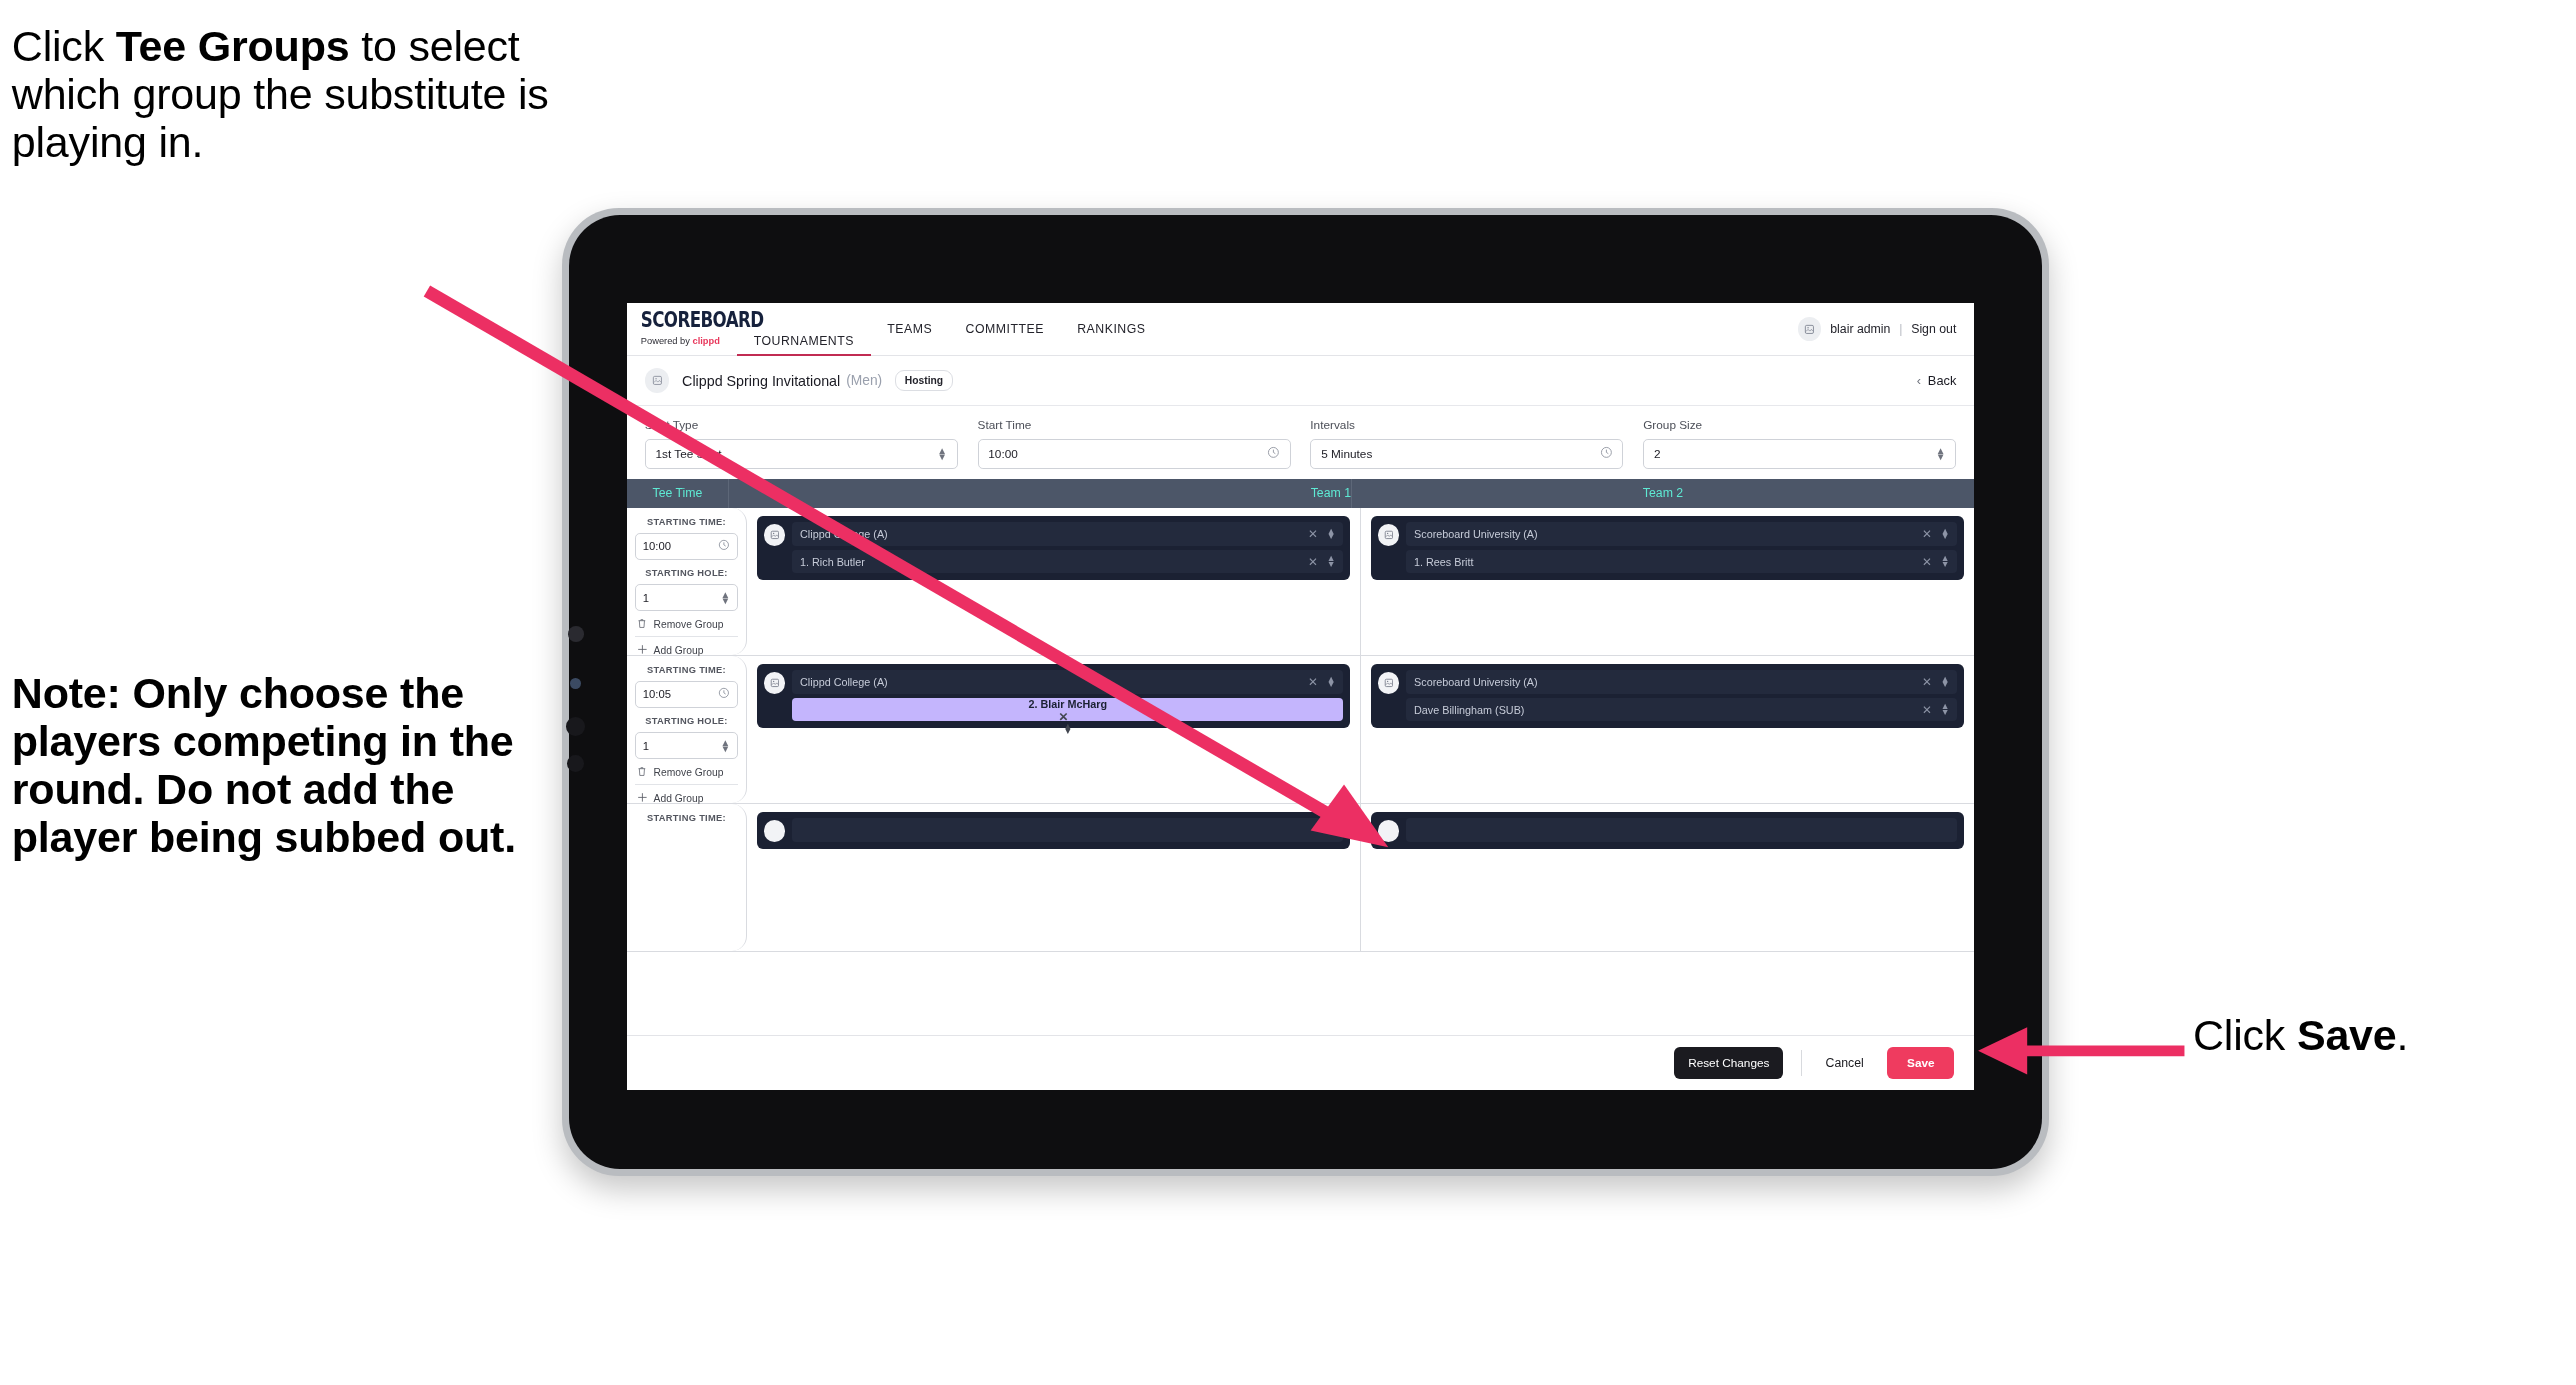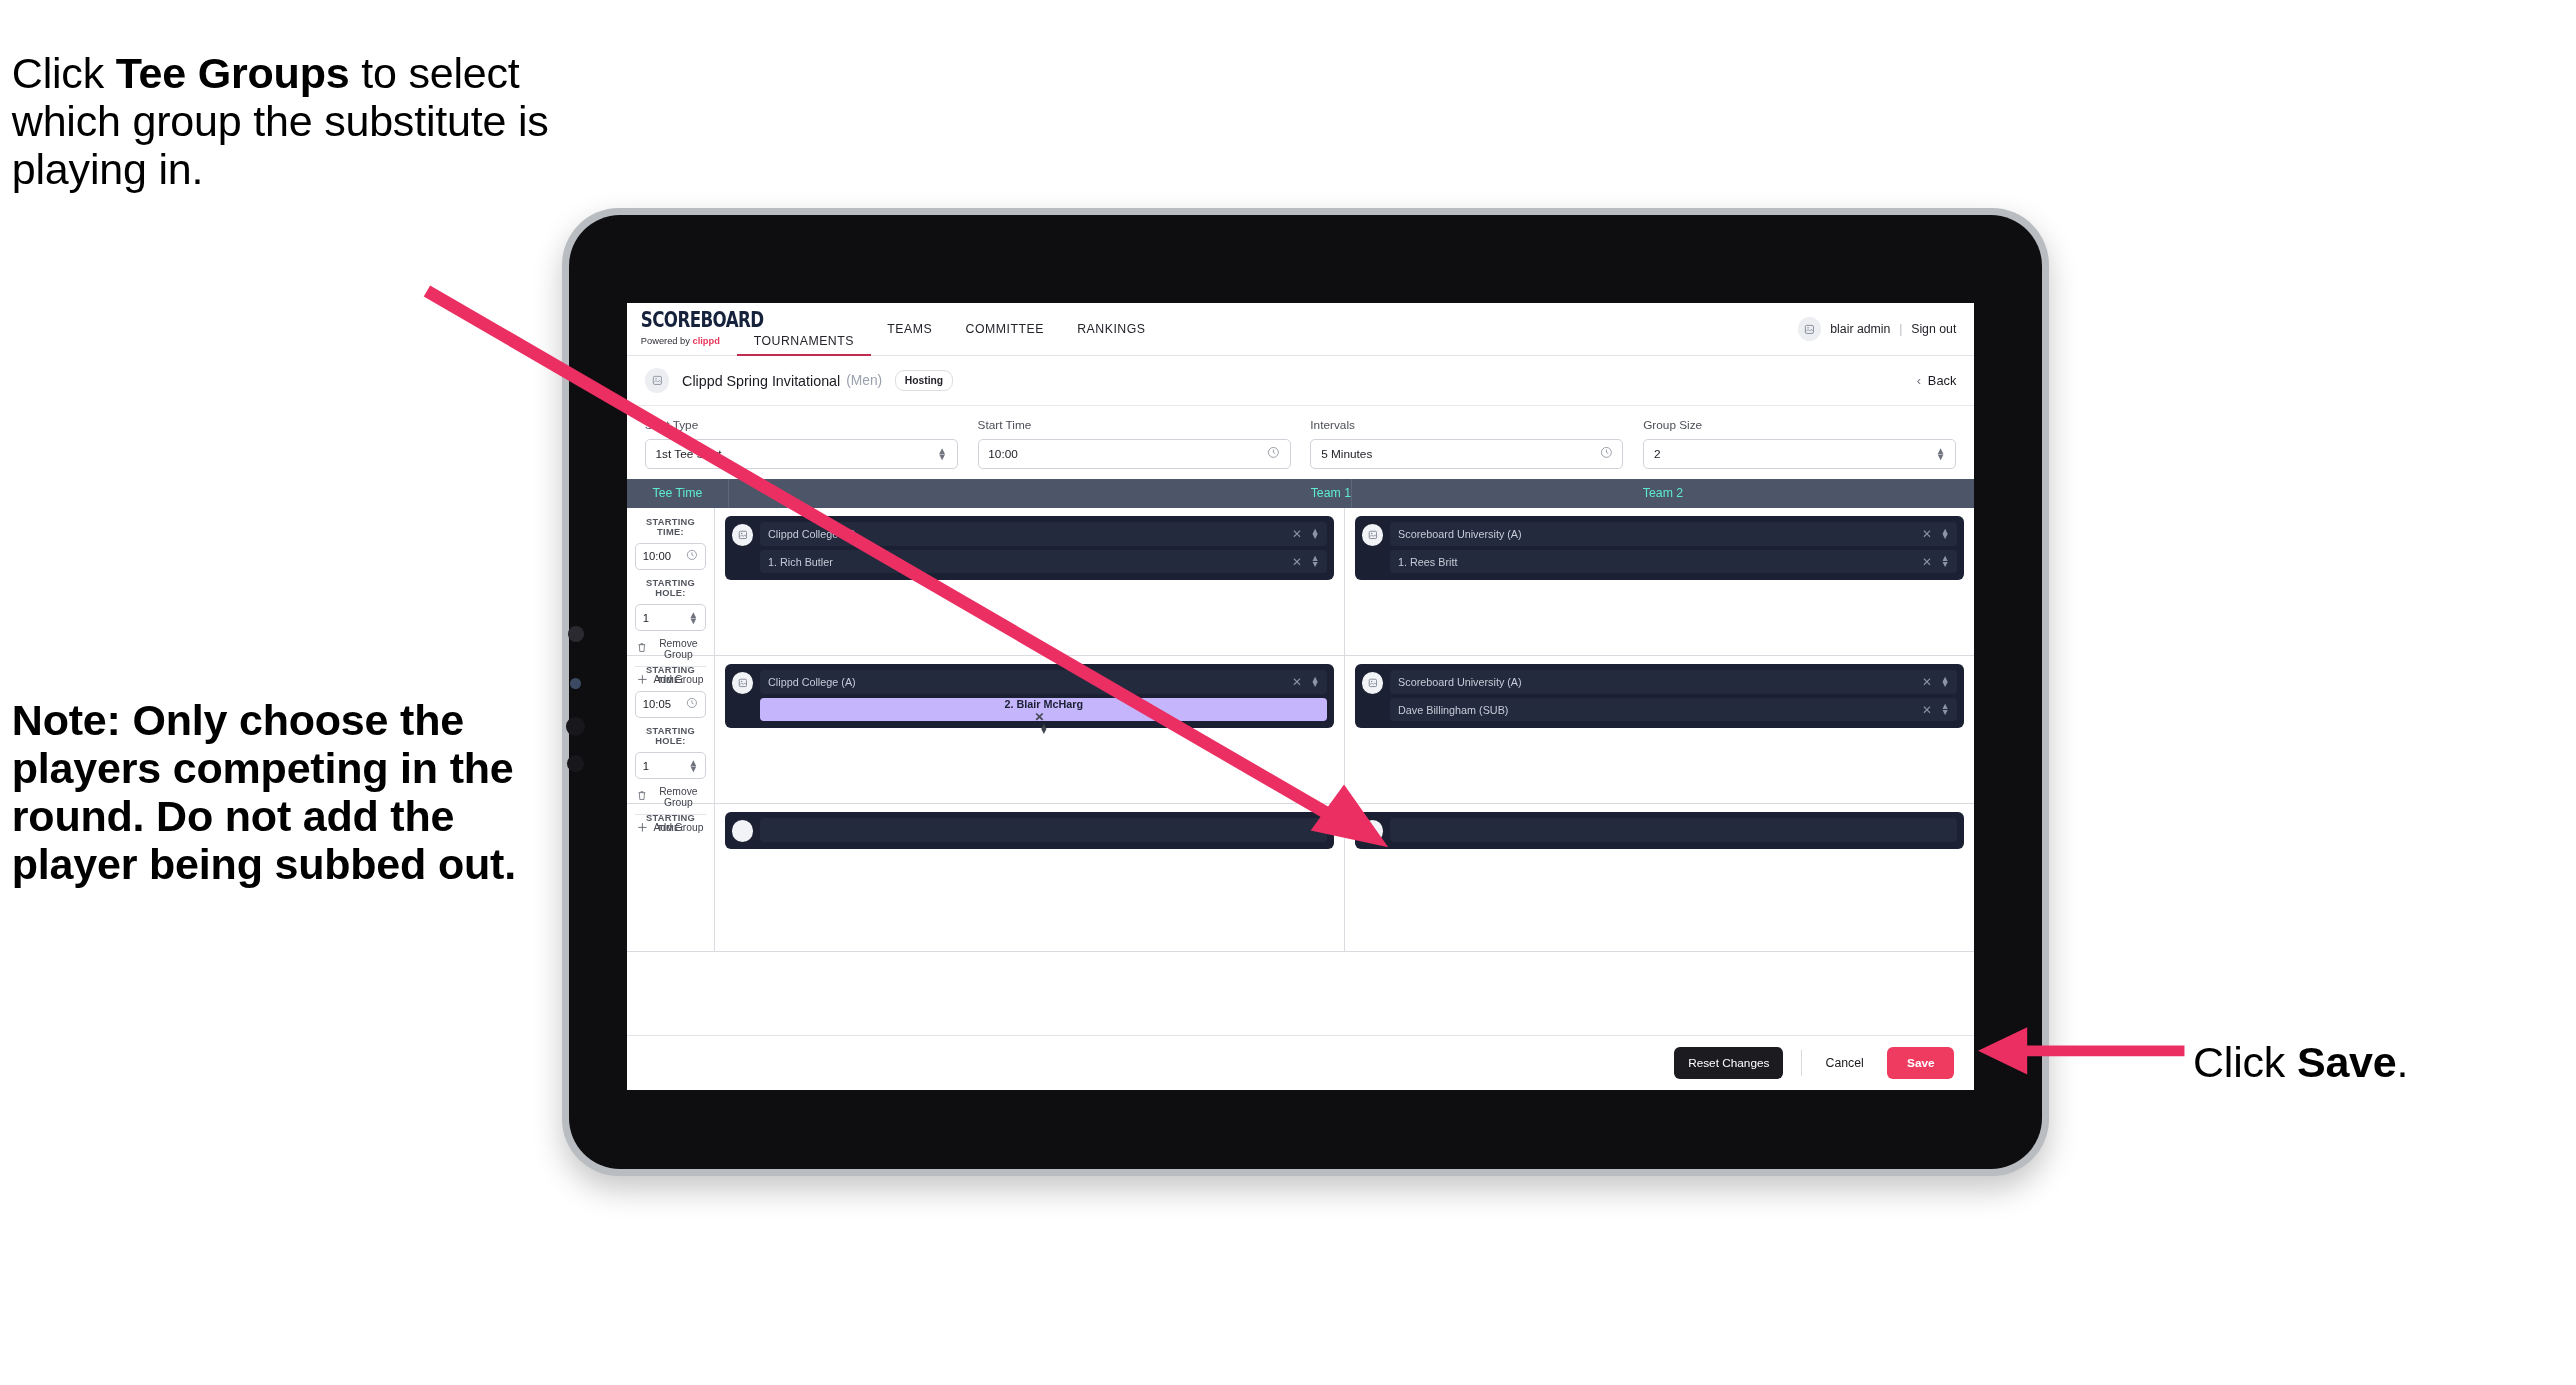--- a/index.html
+++ b/index.html
@@ -11,21 +11,20 @@
   }
   #root { position: relative; width: 2576px; height: 1385px; background:#fff; }
 
   
   .annot {
     position: absolute;
     color: #000;
     font-size: 43px;
     line-height: 1.12;
     letter-spacing: -0.2px;
-    margin-top: 27px;
   }
   .annot b { font-weight: 700; }
   #annot-top { left: 11.8px; top: 21.6px; width: 551px; font-weight: 400; }
   #annot-note { left: 11.8px; top: 669px; width: 551px; font-weight: 700; }
   #annot-save { left: 2193px; top: 1011px; width: 364px; font-weight: 400; }
 
   
   #tablet {
     position: absolute;
     left: 562px; top: 208px;
@@ -144,22 +143,22 @@
     height: 29.5px; align-items: center;
     font-size: 12.3px;
   }
   #thead .c-tee { width: 102px; text-align: center; border-right: 1px solid #5d6778; line-height:29.5px; }
   #thead .c-t1 { flex: 1; text-align: right; border-right: 1px solid #5d6778; line-height:29.5px; }
   #thead .c-t2 { flex: 1; text-align: center; line-height:29.5px; }
 
   
   .grow { display: flex; border-bottom: 1px solid #d9dbe0; background:#fff; }
   .gcol-tee {
-    width: 88px; border-right: 1px solid #d9dbe0;
-    padding: 8.8px 7.9px 5.9px; text-align: center;
+    width: 120px; border-right: 1px solid #d9dbe0;
+    padding: 8.8px 7.9px 5.9px; text-align: center; border-radius: 15px;
   }
   .tee-lbl {
     font-size: 9.3px; font-weight: 700; color: #53565f;
     letter-spacing: 0.3px; margin-bottom: 5.9px;
   }
   .tee-box {
     height: 26.5px; border: 1px solid #cfd2d8; border-radius: 4.9px;
     display: flex; align-items: center; padding: 0 6.9px;
     font-size: 11.3px; color: #1c1c24; background:#fff;
   }

